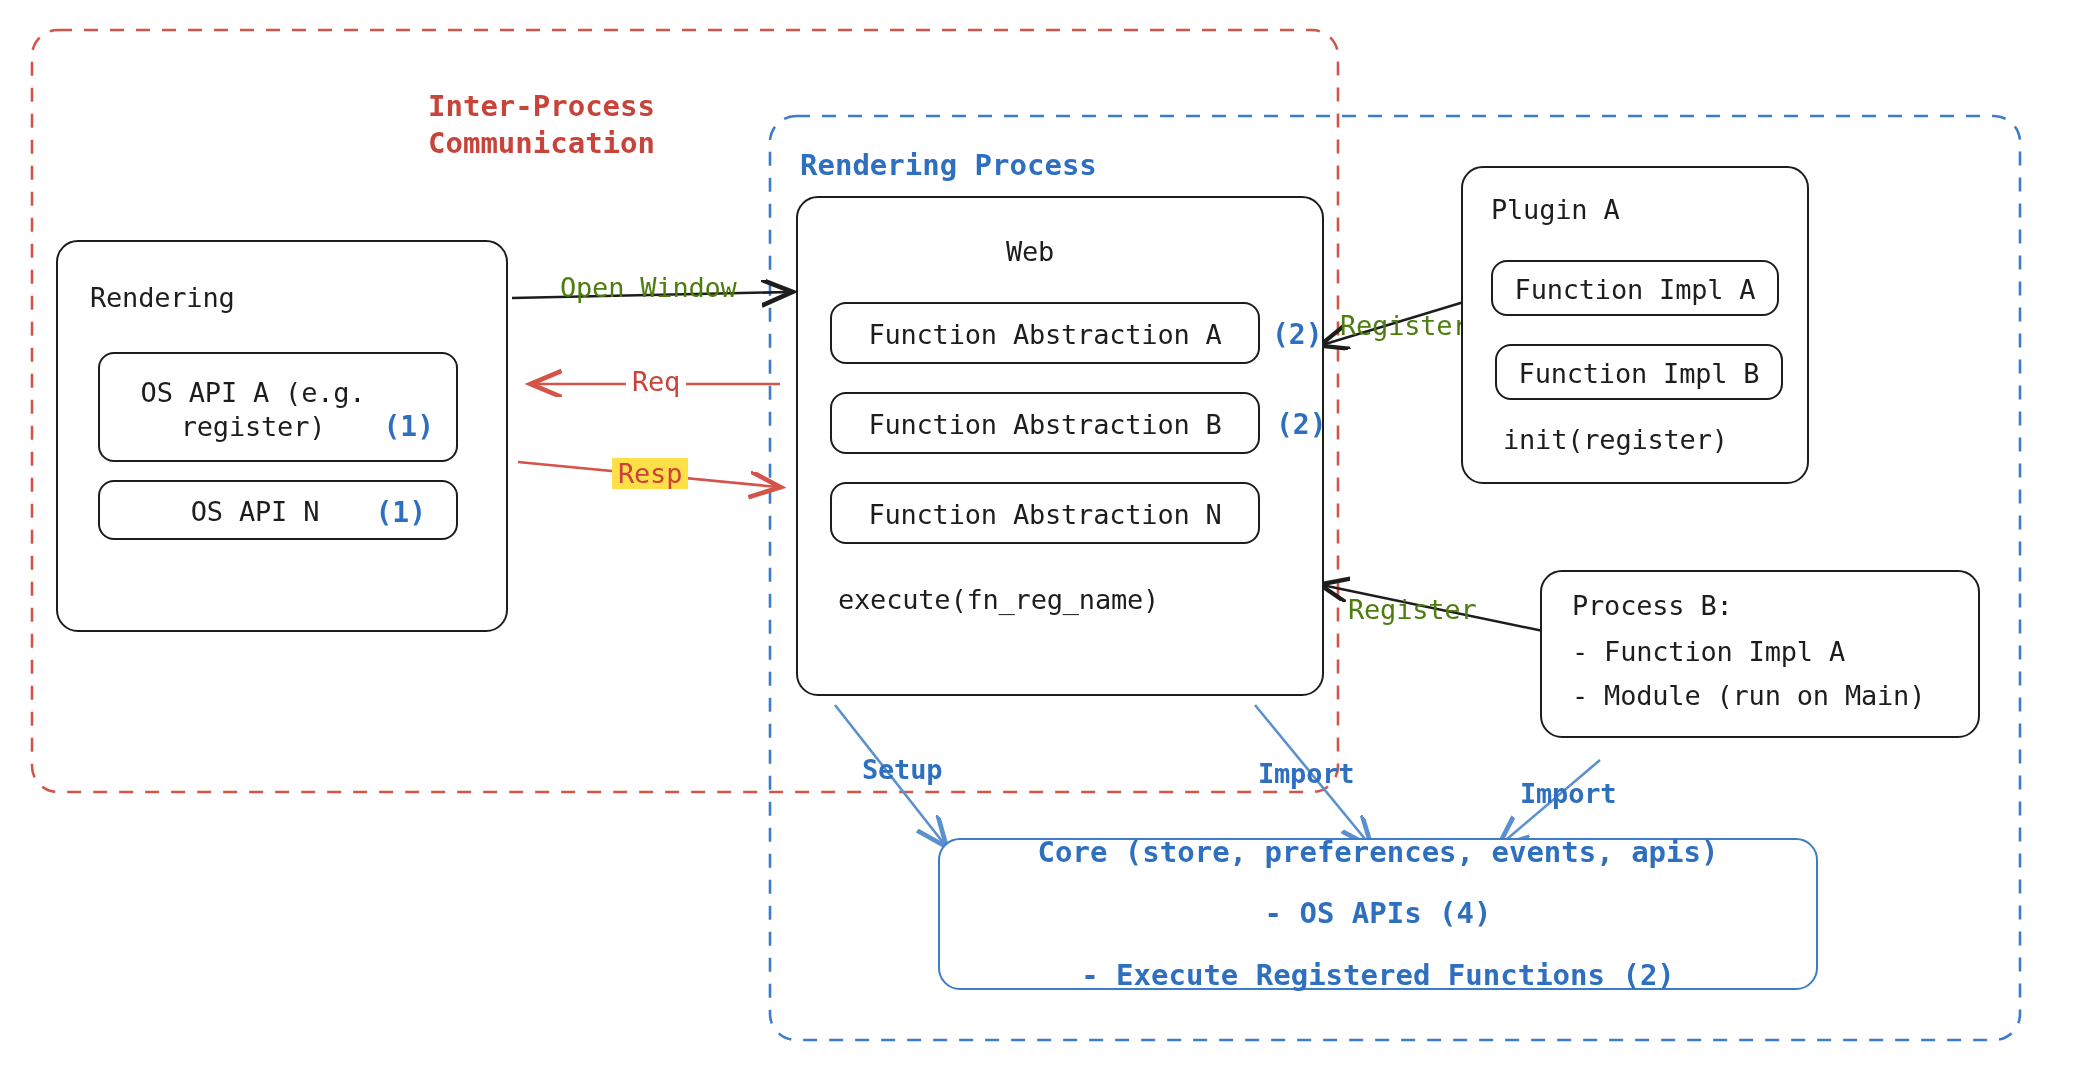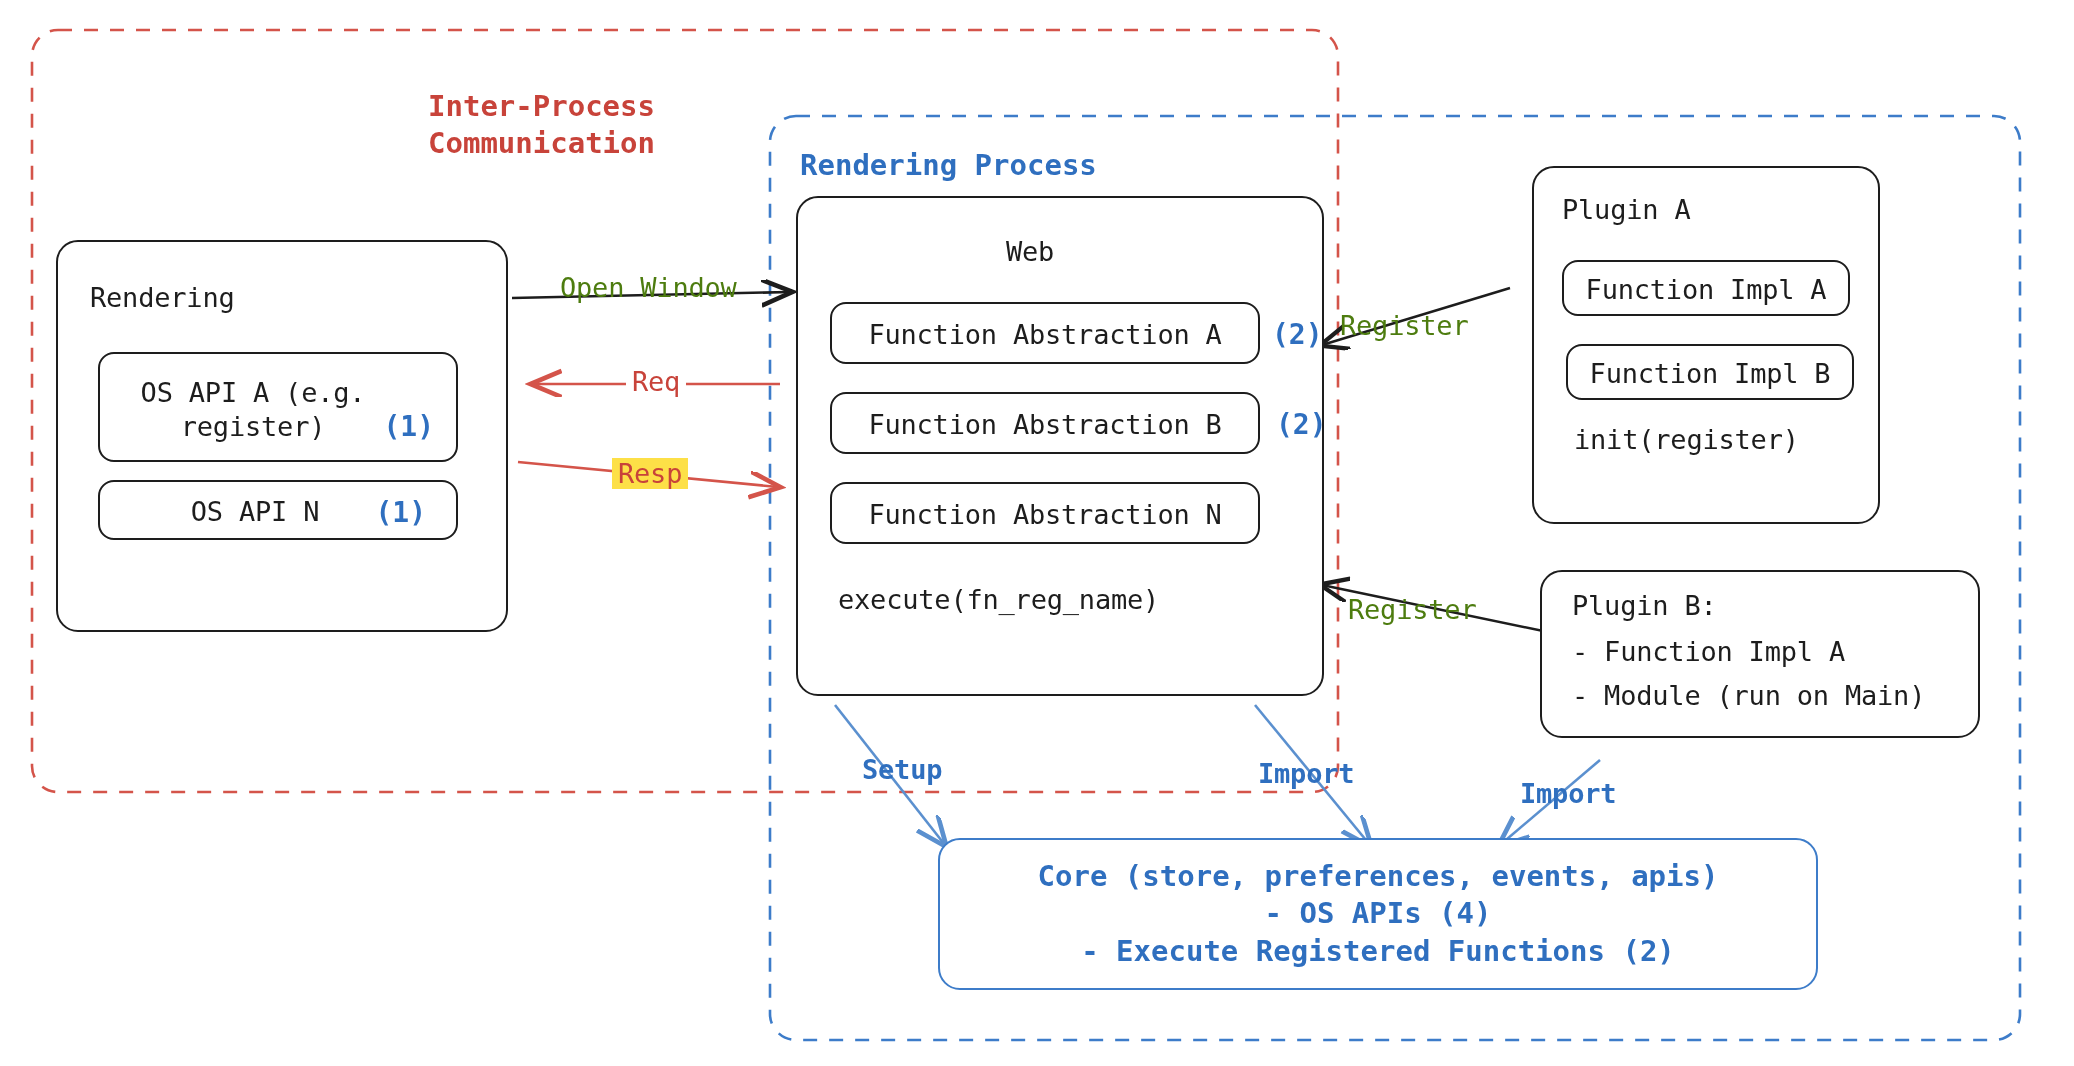--- a/index.html
+++ b/index.html
@@ -73,20 +73,21 @@
   .core-box {
     position: absolute;
     box-sizing: border-box;
     border: 2.5px solid #3d7cc9;
     border-radius: 22px;
     background: #ffffff;
     display: flex;
     flex-direction: column;
     align-items: center;
     justify-content: center;
+    gap: 24px;
   }
   .core-line {
     color: #2f6fbf;
     font-size: 29px;
     font-weight: 700;
     white-space: pre;
     line-height: 1.28;
     text-align: center;
     font-family: "DejaVu Sans Mono", "Liberation Mono", monospace;
   }
@@ -192,36 +193,36 @@
     <div class="node sm" style="left:32px; top:284px; width:430px; height:62px;">
       <div class="boxtext" style="top:15px;">Function Abstraction N</div>
     </div>
 
     <div class="listline" style="left:40px; top:386px;">execute(fn_reg_name)</div>
   </div>
 
   <div class="edge-label black-label" style="left:1340px; top:310px;">Register</div>
   <div class="edge-label black-label" style="left:1348px; top:594px;">Register</div>
 
-  <div class="node" style="left:1532px; top:166px; width:348px; height:358px;">
+  <div class="node" style="left:1461px; top:166px; width:348px; height:318px;">
     <div class="node-title" style="left:28px; top:26px;">Plugin A</div>
 
     <div class="node sm" style="left:28px; top:92px; width:288px; height:56px;">
       <div class="boxtext" style="top:12px;">Function Impl A</div>
     </div>
 
     <div class="node sm" style="left:32px; top:176px; width:288px; height:56px;">
       <div class="boxtext" style="top:12px;">Function Impl B</div>
     </div>
 
     <div class="listline" style="left:40px; top:256px;">init(register)</div>
   </div>
 
   <div class="node" style="left:1540px; top:570px; width:440px; height:168px;">
-    <div class="listline" style="left:30px; top:18px;">Plugin B:</div>
+    <div class="listline" style="left:30px; top:18px;">Process B:</div>
     <div class="listline" style="left:30px; top:64px;">- Function Impl A</div>
     <div class="listline" style="left:30px; top:108px;">- Module (run on Main)</div>
   </div>
 
   <div class="edge-label blue-label" style="left:862px; top:754px;">Setup</div>
   <div class="edge-label blue-label" style="left:1258px; top:758px;">Import</div>
   <div class="edge-label blue-label" style="left:1520px; top:778px;">Import</div>
 
   <div class="core-box" style="left:938px; top:838px; width:880px; height:152px;">
     <div class="core-line">Core (store, preferences, events, apis)</div>

